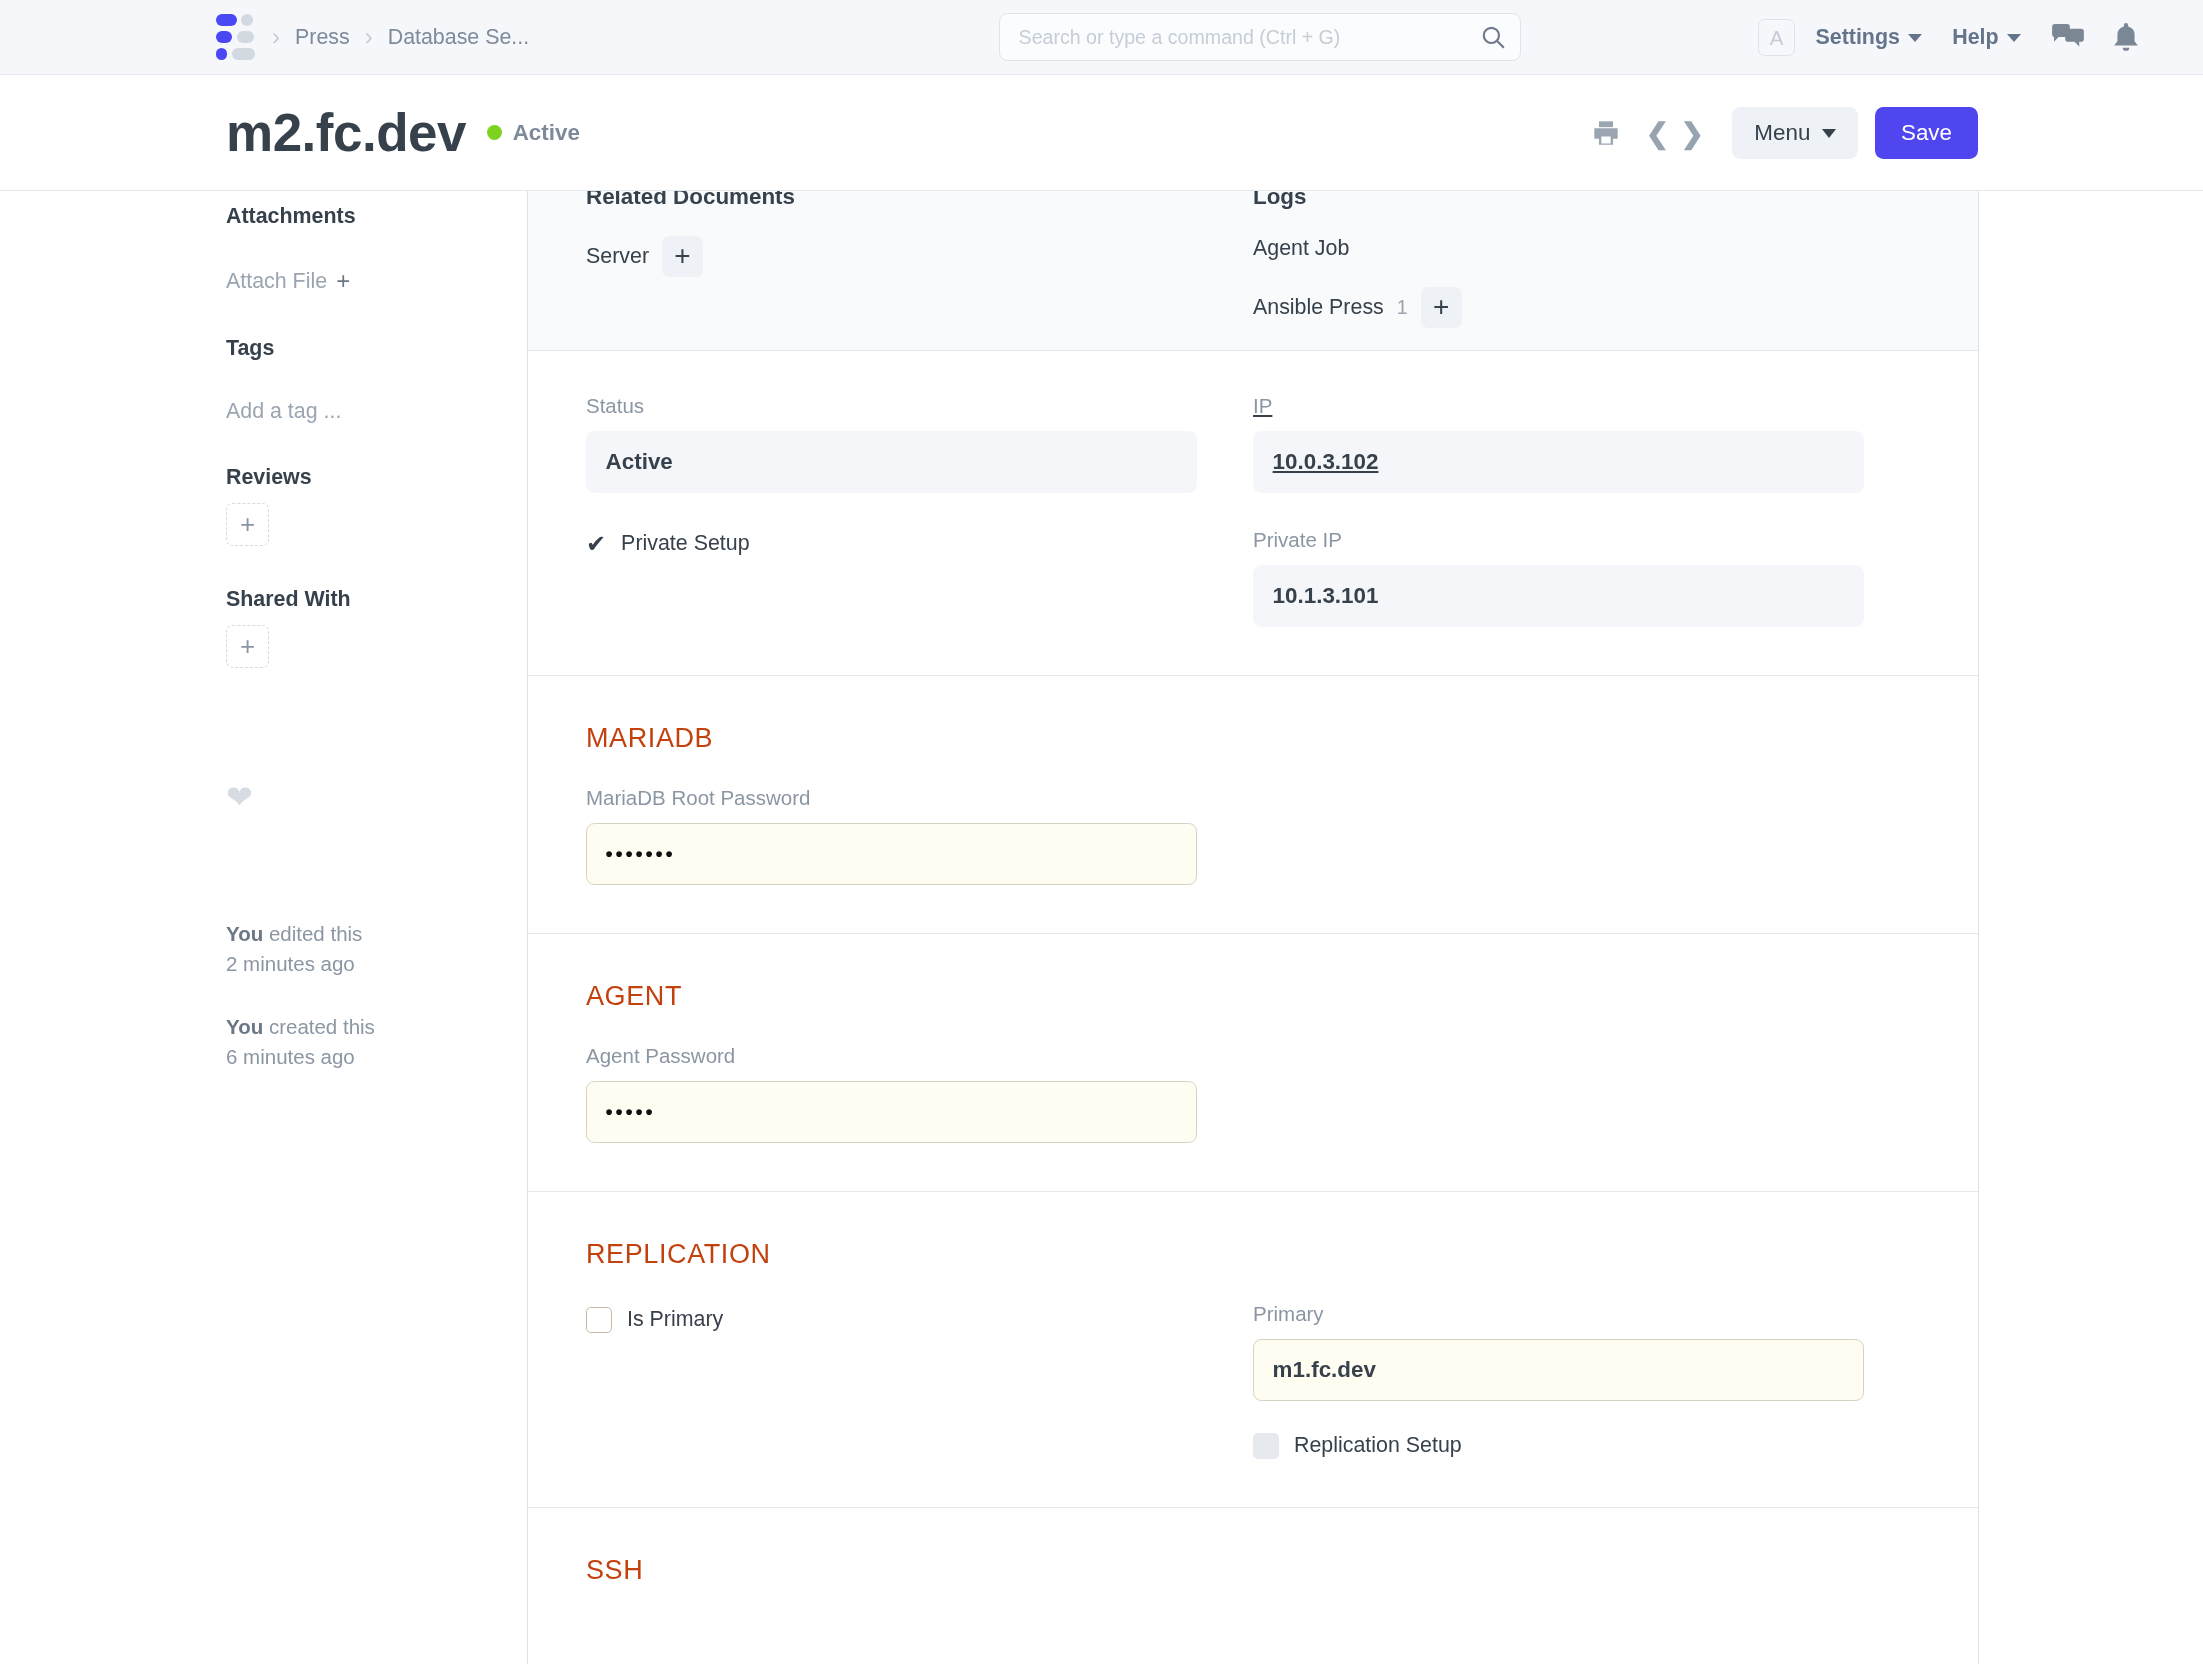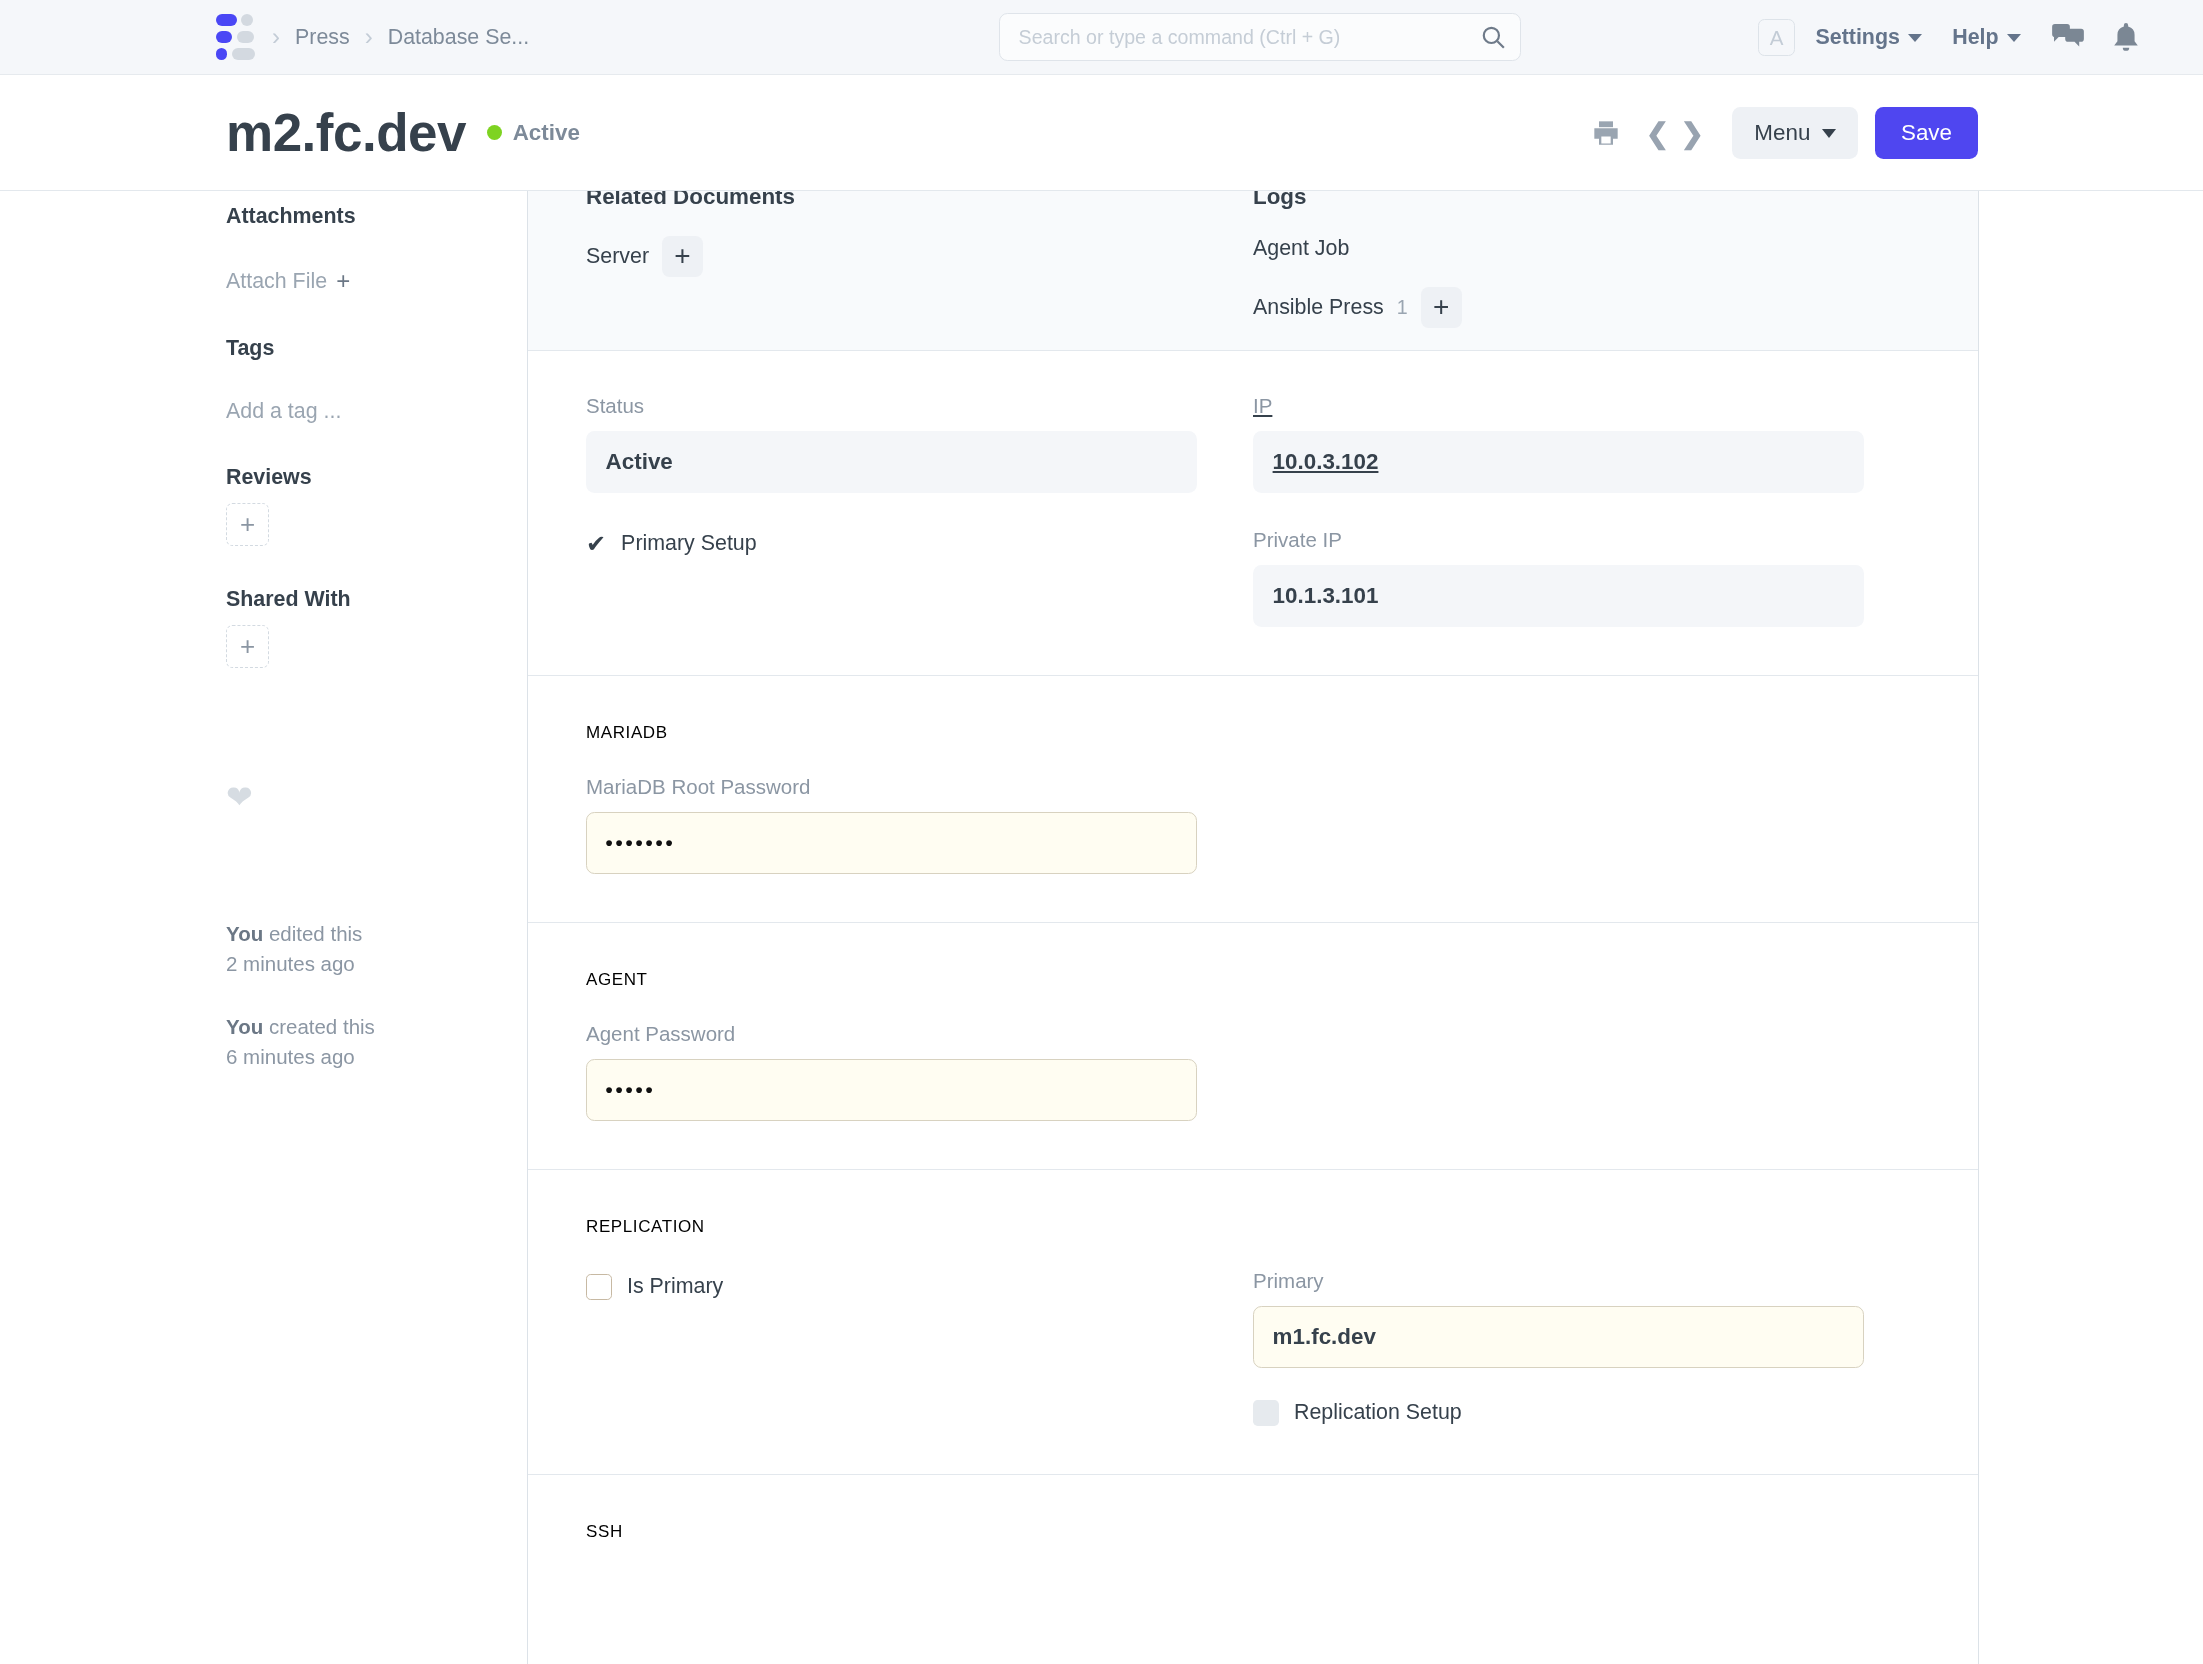--- a/index.html
+++ b/index.html
@@ -214,21 +214,21 @@
   .link-row .lbl { cursor: pointer; }
   .count { color: #9aa5b1; font-size: 19.6px; }
   .plus-btn {
     width: 41px; height: 41px; border-radius: 7.5px;
     background: #eef1f5; color: #36414c;
     display: flex; align-items: center; justify-content: center;
     font-size: 28px; font-weight: 400; cursor: pointer;
   }
 
   .sec-label {
-    font-size: 17px; color: #000000; letter-spacing: 0.6px;
+    font-size: 27px; color: #c2410c; letter-spacing: 0.6px;
     padding-top: 47px;
   }
   .field { padding-top: 32px; }
   .field-label { font-size: 20.5px; color: #8b96a3; margin-bottom: 13px; }
   .control {
     height: 62px; border-radius: 8.4px;
     display: flex; align-items: center;
     padding: 0 18.6px;
     font-size: 22.4px; font-weight: bold; color: #36414c;
   }
@@ -397,21 +397,21 @@
 
     <div class="sec spacer-b">
       <div class="grid2">
         <div class="col">
           <div class="field" style="padding-top:43px;">
             <div class="field-label">Status</div>
             <div class="control readonly">Active</div>
           </div>
           <div class="check-row">
             <span class="tick">✔</span>
-            <span>Primary Setup</span>
+            <span>Private Setup</span>
           </div>
         </div>
         <div class="col">
           <div class="field" style="padding-top:43px;text-decoration:underline;">
             <div class="field-label">IP</div>
             <div class="control readonly">10.0.3.102</div>
           </div>
           <div class="field" style="padding-top:35px;">
             <div class="field-label">Private IP</div>
             <div class="control readonly">10.1.3.101</div>

